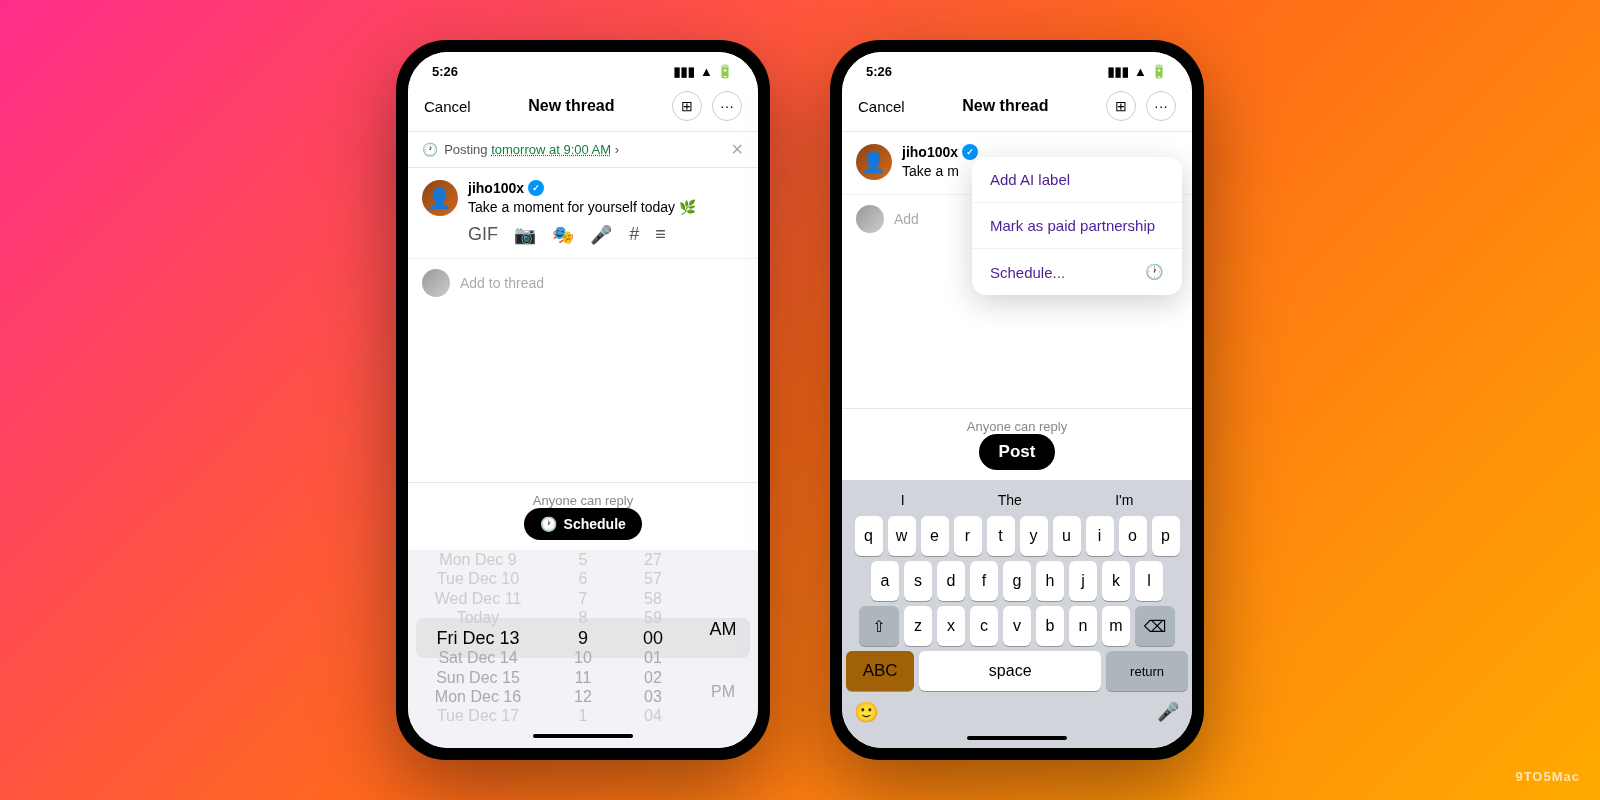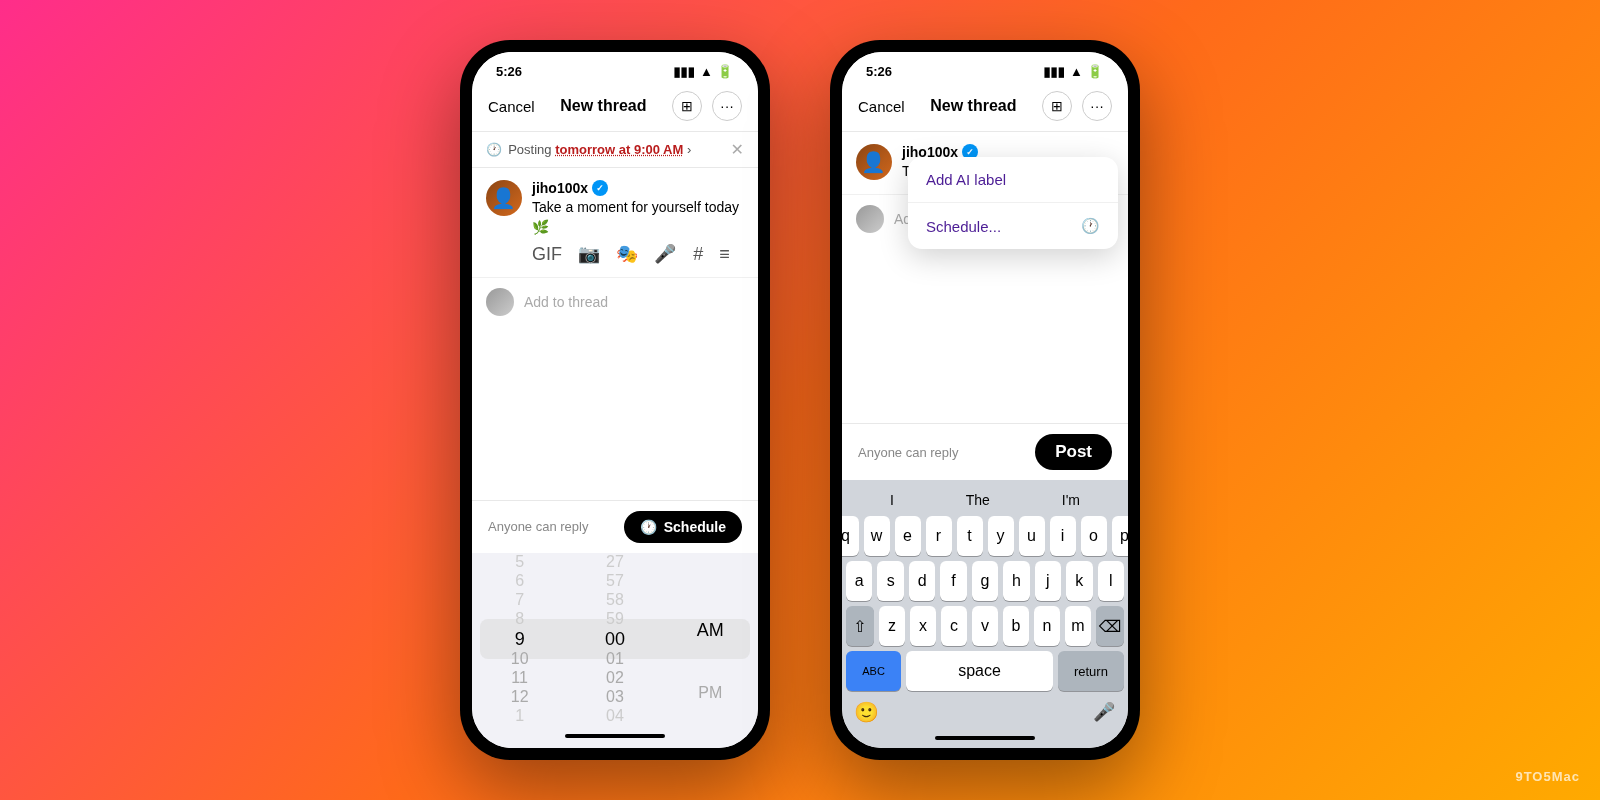--- a/index.html
+++ b/index.html
@@ -8,21 +8,21 @@
       height: 800px;
       background: linear-gradient(135deg, #ff2d8a 0%, #ff6a1a 50%, #ffaa00 100%);
       display: flex;
       align-items: center;
       justify-content: center;
       gap: 60px;
       font-family: -apple-system, BlinkMacSystemFont, 'SF Pro Text', sans-serif;
       overflow: hidden;
     }
     .phone {
-      width: 310px;
+      width: 374px;
       height: 720px;
       background: #000;
       border-radius: 50px;
       padding: 12px;
       position: relative;
       box-shadow: 0 30px 80px rgba(0,0,0,0.4);
     }
     .phone-inner {
       width: 100%;
       height: 100%;
@@ -90,22 +90,22 @@
       background: #fff;
     }
     .schedule-banner-left {
       display: flex;
       align-items: center;
       gap: 6px;
       font-size: 13px;
       color: #555;
     }
     .schedule-banner-left span.link {
-      color: #b91c1c;
-      font-weight: 700;
+      color: #15803d;
+      font-weight: 400;
       text-decoration: underline dotted;
     }
     .post-area {
       display: flex;
       padding: 12px 14px;
       gap: 10px;
       border-bottom: 1px solid #f0f0f0;
     }
     .avatar {
       width: 36px;
@@ -174,20 +174,21 @@
       color: #aaa;
     }
     .bottom-bar {
       display: flex;
       align-items: center;
       justify-content: space-between;
       padding: 10px 16px;
       border-top: 1px solid #e8e8e8;
       background: #fff;
       margin-top: auto;
+      flex-direction: column;
     }
     .anyone-reply {
       font-size: 13px;
       color: #888;
     }
     .schedule-btn {
       background: #000;
       color: #fff;
       border: none;
       border-radius: 20px;
@@ -318,22 +319,22 @@
       align-items: center;
       justify-content: center;
       font-size: 16px;
       color: #000;
       cursor: pointer;
       box-shadow: 0 1px 0 rgba(0,0,0,0.3);
       flex: 1;
       max-width: 28px;
     }
     .key.wide {
-      background: #3b82f6;
-      font-size: 11px;
+      background: #a16207;
+      font-size: 17px;
       max-width: none;
       min-width: 40px;
       flex: 1.5;
     }
     .key.space {
       background: #fff;
       max-width: none;
       flex: 4;
     }
     .key.return-key {
@@ -444,20 +445,31 @@
       <span class="anyone-reply">Anyone can reply</span>
       <button class="schedule-btn">
         <span>🕐</span>
         <span>Schedule</span>
       </button>
     </div>
 
     <div class="picker-area">
       <div class="picker-columns">
         <div class="picker-highlight"></div>
+        <div class="picker-col dates">
+          <div class="picker-item dim">Mon Dec 9</div>
+          <div class="picker-item dim">Tue Dec 10</div>
+          <div class="picker-item dim">Wed Dec 11</div>
+          <div class="picker-item dim">Today</div>
+          <div class="picker-item selected">Fri Dec 13</div>
+          <div class="picker-item">Sat Dec 14</div>
+          <div class="picker-item">Sun Dec 15</div>
+          <div class="picker-item">Mon Dec 16</div>
+          <div class="picker-item dim">Tue Dec 17</div>
+        </div>
         <div class="picker-col hours">
           <div class="picker-item dim">5</div>
           <div class="picker-item dim">6</div>
           <div class="picker-item dim">7</div>
           <div class="picker-item dim">8</div>
           <div class="picker-item selected">9</div>
           <div class="picker-item">10</div>
           <div class="picker-item">11</div>
           <div class="picker-item">12</div>
           <div class="picker-item dim">1</div>
@@ -512,20 +524,23 @@
         <div class="nav-icon-btn">⊞</div>
         <div class="nav-icon-btn">···</div>
       </div>
     </div>
 
     <div class="dropdown-menu">
       <div class="dropdown-item">
         <span>Add AI label</span>
       </div>
       <div class="dropdown-item">
+        <span>Mark as paid partnership</span>
+      </div>
+      <div class="dropdown-item">
         <span>Schedule...</span>
         <span>🕐</span>
       </div>
     </div>
 
     <div class="post-area">
       <div class="avatar">
         <span style="font-size:20px;">👤</span>
       </div>
       <div class="post-content">

